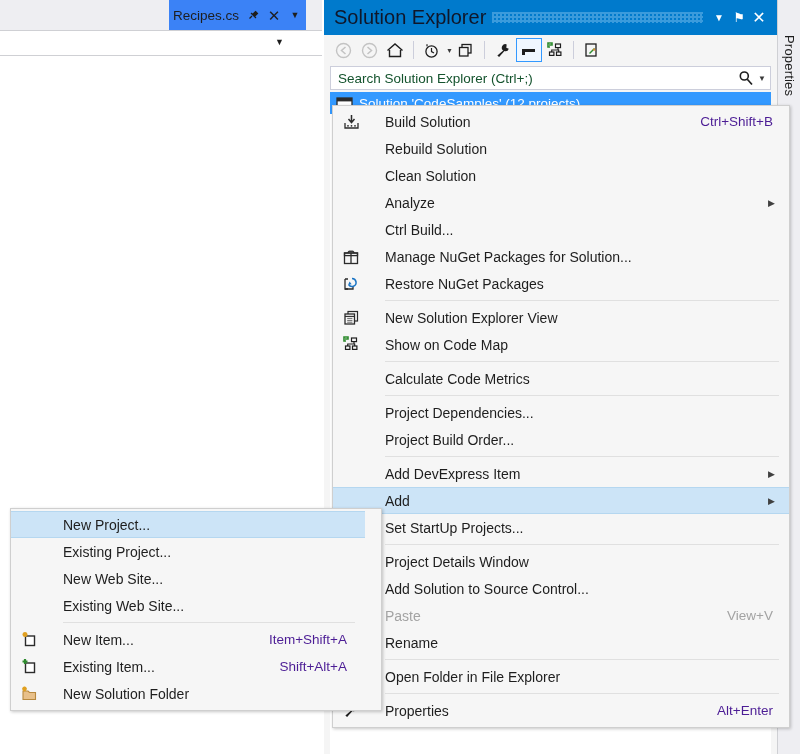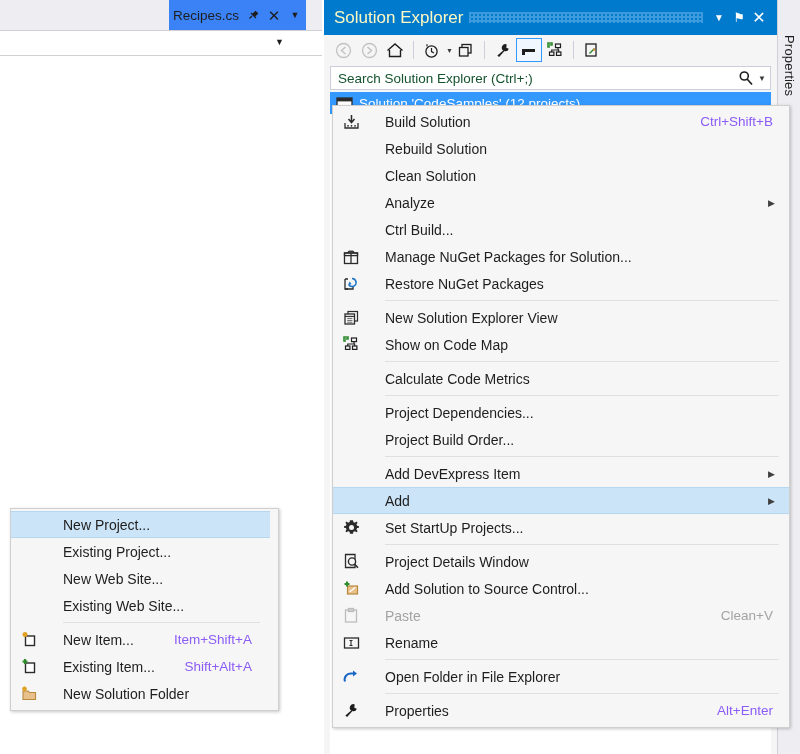--- a/index.html
+++ b/index.html
@@ -168,22 +168,22 @@
     position: absolute;
     left: 0; top: 0;
     width: 453px; height: 35px;
     background: #007acc;
     display: flex;
     align-items: center;
     box-sizing: border-box;
     padding: 0 8px 0 10px;
   }
   .se-title-text {
-    font-size: 17px;
-    color: #fef9c3;
+    font-size: 20px;
+    color: #0f172a;
     white-space: nowrap;
     text-align: center;
   }
   .se-title-dots {
     flex: 1;
     height: 11px;
     margin: 0 6px;
     background-image:
       repeating-linear-gradient(to right, #3f9ddd 0 2px, transparent 2px 4px),
       repeating-linear-gradient(to bottom, #3f9ddd 0 2px, transparent 2px 4px);
@@ -338,45 +338,45 @@
     font-size: 14px;
     color: #1e1e1e;
     white-space: nowrap;
     padding-left: 16px;
   }
   .mi.disabled .mi-label,
   .mi.disabled .mi-shortcut { color: #a3a3a3; }
   .mi-spacer { flex: 1; }
   .mi-shortcut {
     font-size: 13.5px;
-    color: #8b5cf6;
+    color: #4c1d95;
     white-space: nowrap;
     padding-right: 16px;
   }
   .mi-arrow {
     font-size: 9px;
     color: #404040;
     padding-right: 14px;
   }
   .ctx-sep {
     height: 1px;
     background: #e0e0e0;
     margin: 3px 10px 3px 52px;
   }
 
   
   .sub-menu {
     position: absolute;
     left: 10px; top: 508px;
-    width: 269px;
+    width: 372px;
     background: #f6f6f6;
     border: 1px solid #cfcfcf;
     box-shadow: 1px 1px 3px rgba(0,0,0,.22);
     box-sizing: border-box;
-    padding: 2px 8px 3px 0;
+    padding: 2px 16px 3px 0;
   }
   .sub-menu .mi-label { padding-left: 16px; }
   .sub-menu .mi-shortcut { padding-right: 18px; }
 
   
   svg { display: block; }
 </style>
 </head>
 <body>
 
@@ -712,21 +712,21 @@
 
     <div class="mi disabled">
       <span class="mi-icon">
         <svg width="16" height="17" viewBox="0 0 16 17">
           <rect x="2.5" y="3" width="11" height="12" fill="none" stroke="#bcbcbc" stroke-width="1.3"></rect>
           <rect x="5.5" y="1.5" width="5" height="3" fill="none" stroke="#bcbcbc" stroke-width="1.3"></rect>
         </svg>
       </span>
       <span class="mi-label">Paste</span>
       <span class="mi-spacer"></span>
-      <span class="mi-shortcut">Clean+V</span>
+      <span class="mi-shortcut">View+V</span>
     </div>
 
     <div class="mi">
       <span class="mi-icon">
         <svg width="17" height="14" viewBox="0 0 17 14">
           <rect x="1.5" y="2" width="14" height="10" fill="none" stroke="#2b2b2b" stroke-width="1.3"></rect>
           <path d="M6.5 4.5 L9.5 4.5 M6.5 9.5 L9.5 9.5 M8 4.5 L8 9.5" stroke="#2b2b2b" stroke-width="1.1"></path>
         </svg>
       </span>
       <span class="mi-label">Rename</span>

